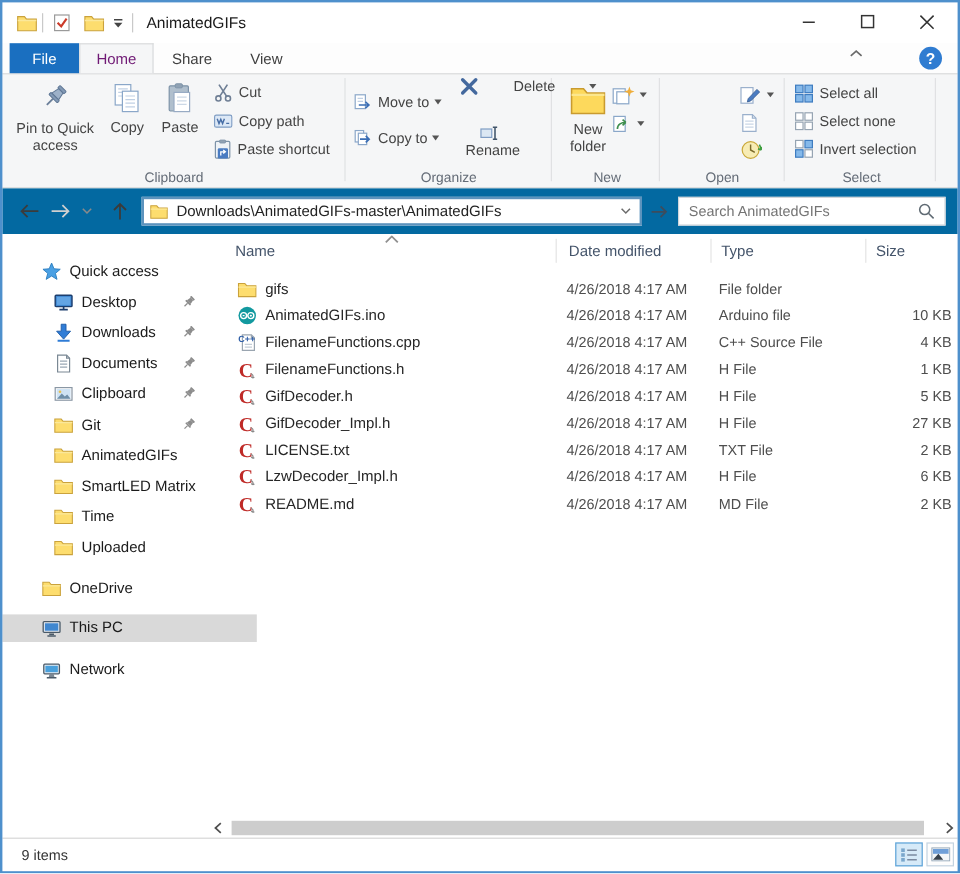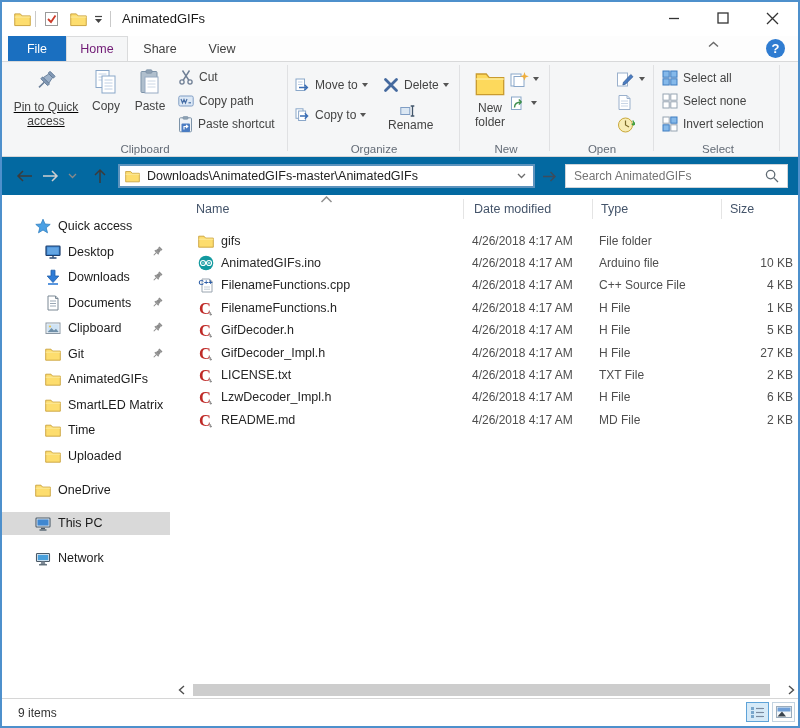--- a/index.html
+++ b/index.html
@@ -44,21 +44,21 @@
   .navbtn{position:absolute;top:8px;width:24px;height:22px;display:flex;align-items:center;justify-content:center;}
   .addrbox{position:absolute;left:116px;top:7px;width:417px;height:24px;border:2px solid #5d93bd;
            box-sizing:border-box;background:#fff;display:flex;align-items:center;}
   .addrbox .path{font-size:12.5px;color:#222;white-space:nowrap;margin-left:7px;}
   .searchbox{position:absolute;left:563px;top:7px;width:223px;height:24px;border:1px solid #d0d5da;
              box-sizing:border-box;background:#fff;display:flex;align-items:center;}
   .searchbox .ph{font-size:12px;color:#747474;margin-left:8px;flex:1;white-space:nowrap;}
 
   
   .mainarea{left:2px;top:195px;width:796px;height:503px;background:#fff;}
-  .sb-item{position:absolute;height:23px;display:flex;align-items:center;width:168px;}
+  .sb-item{position:absolute;height:23px;display:flex;align-items:center;width:168px;padding-left:44px;}
   .sb-item.sel{background:#d9d9d9;}
   .sb-item .sicon{position:absolute;width:16px;height:16px;}
   .sb-item .slab{position:absolute;font-size:12.5px;color:#1b1b1b;white-space:nowrap;}
   .sb-item .spin{position:absolute;left:150px;width:12px;height:12px;}
 
   .colhdr{position:absolute;top:1px;left:173px;width:623px;height:26px;}
   .colhdr .hlab{position:absolute;top:6px;font-size:12.5px;color:#44546a;white-space:nowrap;}
   .colhdr .hsep{position:absolute;top:3px;height:20px;width:1px;background:#e4e4e4;}
   .frow{position:absolute;left:173px;width:623px;height:23px;}
   .frow .ficon{position:absolute;left:23px;top:3px;width:16px;height:16px;}
@@ -142,21 +142,21 @@
     <div class="abs helpbtn">?</div>
   </div>
 
   <div class="abs ribbon">
     <div class="vsep" style="left:285px;"></div>
     <div class="vsep" style="left:457px;"></div>
     <div class="vsep" style="left:547px;"></div>
     <div class="vsep" style="left:651px;"></div>
     <div class="vsep" style="left:777px;"></div>
 
-    <div class="bigbtn" style="left:8px;width:72px;text-decoration:underline;">
+    <div class="bigbtn" style="left:8px;width:72px;">
       <span style="width:28px;height:27px;">
           <svg width="100%" height="100%" viewBox="0 0 26 26">
             <g transform="rotate(45 13 11)">
               <rect x="9.5" y="2" width="7" height="2.6" rx="0.5" fill="#8299b5" stroke="#5f7795" stroke-width="0.8"></rect>
               <path d="M10.5 4.6 L15.5 4.6 L16.8 11 L9.2 11 Z" fill="#9db1c9" stroke="#5f7795" stroke-width="0.8"></path>
               <rect x="8.2" y="11" width="9.6" height="2.4" rx="0.6" fill="#8299b5" stroke="#5f7795" stroke-width="0.8"></rect>
               <path d="M13 13.4 L13 20.5" stroke="#6b7f99" stroke-width="1.5"></path>
             </g>
           </svg>
         </span>
@@ -240,21 +240,21 @@
       <span style="width:15px;height:14px;">
           <svg width="100%" height="100%" viewBox="0 0 15 14">
             <rect x="1" y="0.8" width="7" height="9.5" fill="#fff" stroke="#8aa7c9"></rect>
             <rect x="3.6" y="3" width="7" height="9.5" fill="#fff" stroke="#8aa7c9"></rect>
             <path d="M5 8 H12.2 M9.8 5.3 L12.6 8 L9.8 10.7" fill="none" stroke="#3a6db4" stroke-width="1.4"></path>
           </svg>
         </span>
       <span class="slabel">Copy to</span>
       <span class="dd"></span>
     </div>
-    <div class="smallbtn" style="left:381px;top:13px;">
+    <div class="smallbtn" style="left:381px;top:0;gap:24px;">
       <span style="width:16px;height:16px;">
           <svg width="100%" height="100%" viewBox="0 0 16 16">
             <path d="M2.5 2.5 L13.5 13.5 M13.5 2.5 L2.5 13.5" stroke="#44699e" stroke-width="2.8" stroke-linecap="round"></path>
           </svg>
         </span>
       <span class="slabel">Delete</span>
       <span class="dd"></span>
     </div>
     <div class="smallbtn" style="left:381px;top:43px;flex-direction:column;">
       <span style="width:17px;height:14px;">

